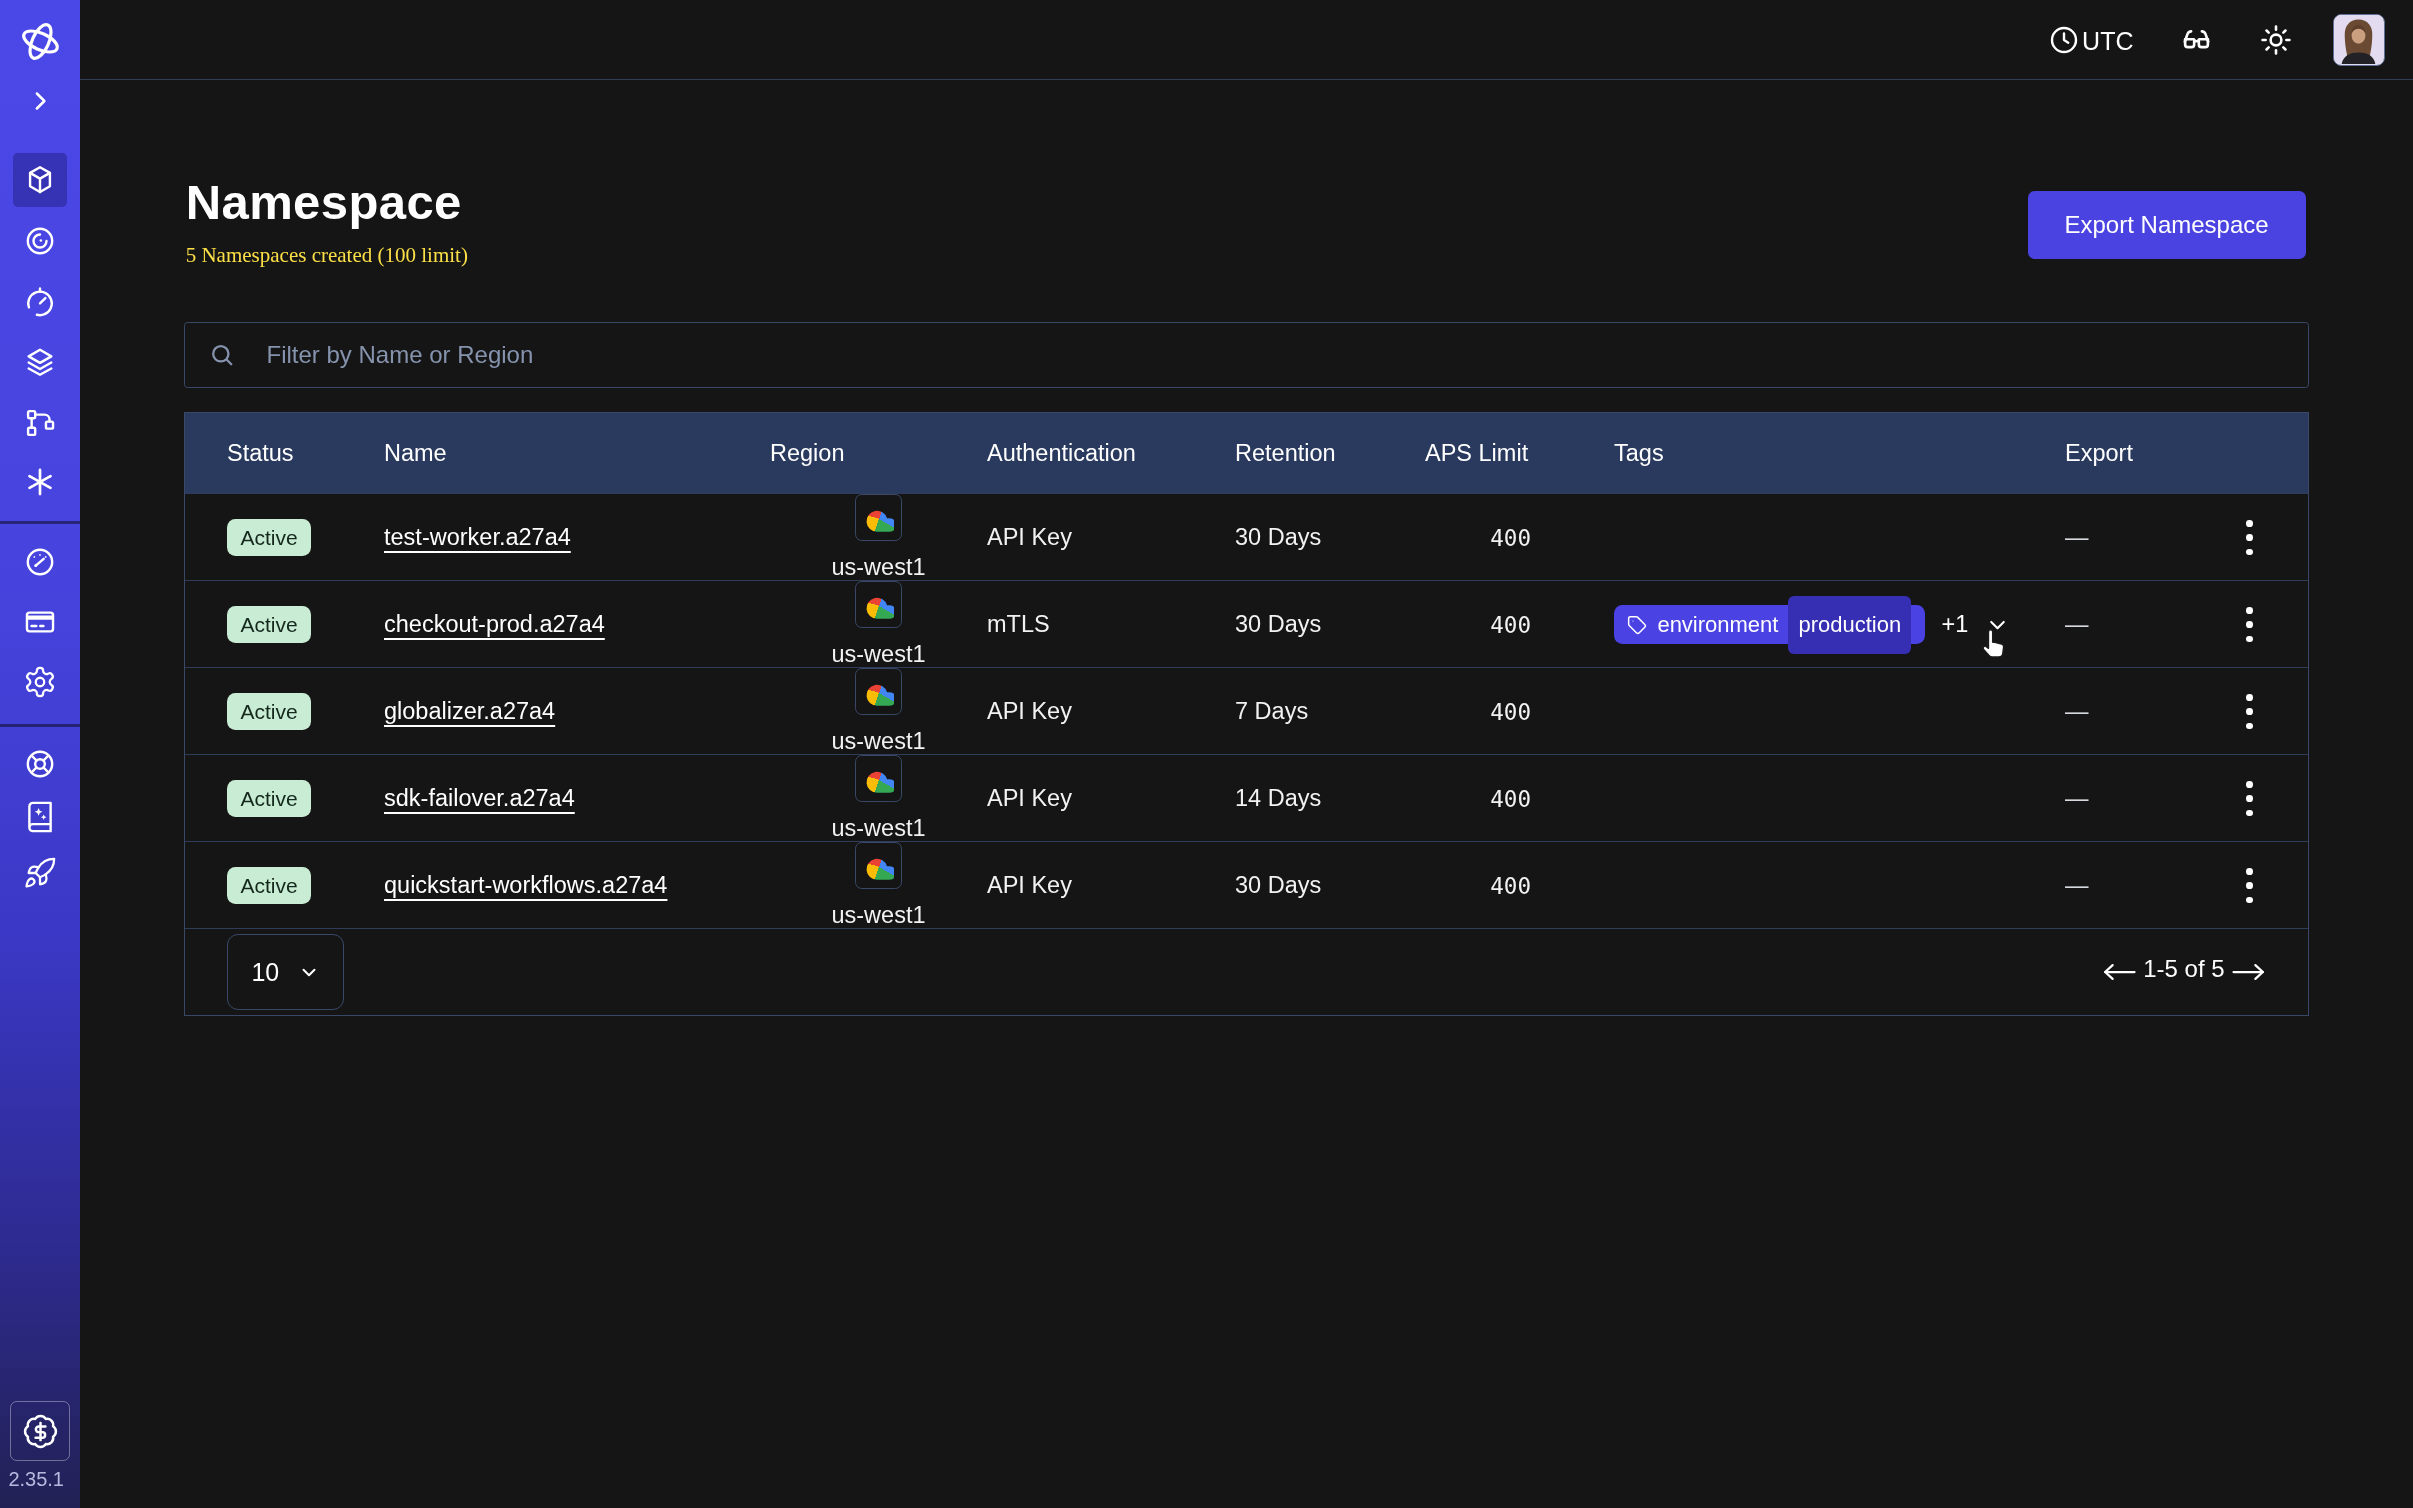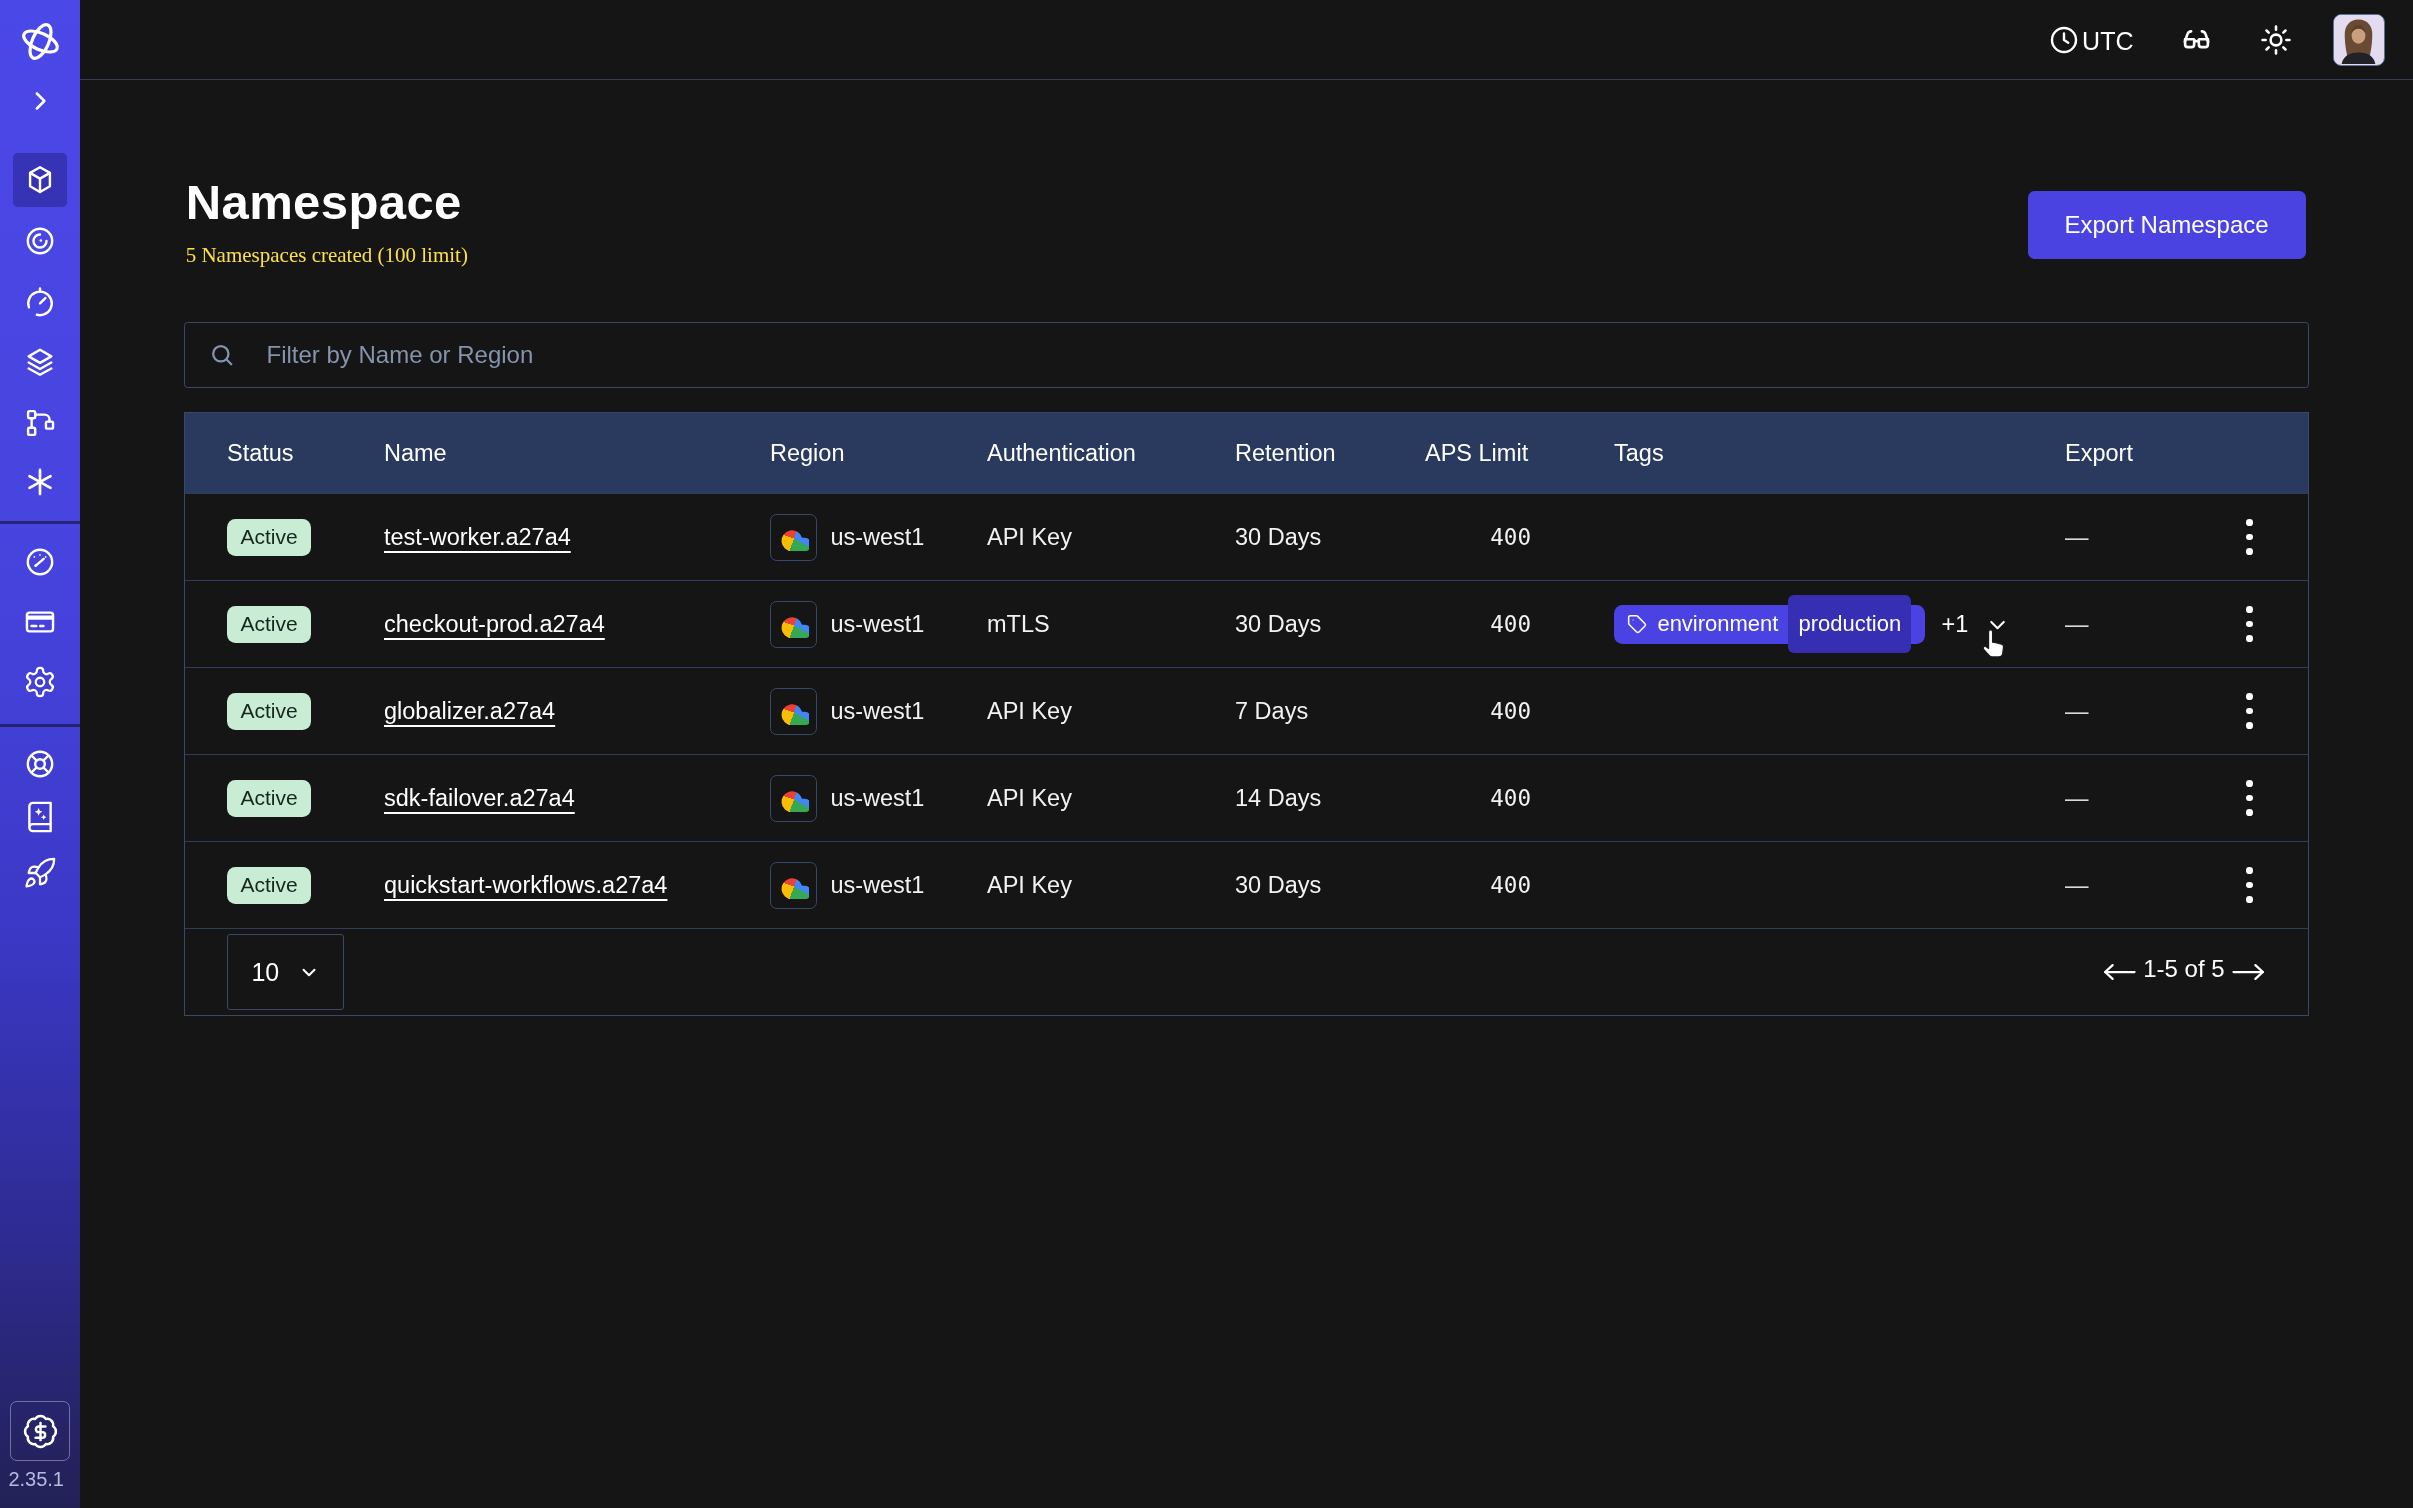--- a/index.html
+++ b/index.html
@@ -92,21 +92,21 @@
   .badge-active {
     display:inline-flex; align-items:center; justify-content:center;
     height:37px; padding:0 13.4px; border-radius:8.4px;
     background:#c9ecd5; color:#14281c; font-size:21px; font-weight:500;
     width:max-content;
   }
   .ns-link {
     color:#fff; text-decoration:underline; text-underline-offset:5.9px;
     text-decoration-thickness:1.7px; font-size:23.5px; cursor:pointer; width:max-content;
   }
-  .region { display:flex; align-items:center; gap:13.4px; }
+  .region { display:flex; align-items:center; gap:13.4px;flex-direction:column; }
   .region-iconbox {
     width:47px; height:47px; border:1.7px solid #3a4868; border-radius:6.7px;
     display:flex; align-items:center; justify-content:center;
   }
   .gcloud {
     width:30px; height:28.5px;
     background:conic-gradient(from 20deg at 50% 55%, #4285f4 0 100deg, #34a853 100deg 180deg, #fbbc05 180deg 268deg, #ea4335 268deg 360deg);
     clip-path:path('M26.25 28.5 H13.5 a10.5 10.5 0 1 1 10.065 -13.5 h2.685 a6.75 6.75 0 1 1 0 13.5 Z');
   }
   .aps { text-align:right; font-family:"DejaVu Sans Mono", monospace; font-size:22.6px; }
@@ -123,21 +123,21 @@
     display:flex; flex-direction:column; gap:7.5px; align-items:center;
     justify-self:center; cursor:pointer; padding:8.4px 11.7px;
   }
   .kebab i { width:6.7px; height:6.7px; border-radius:50%; background:#fff; }
 
   .tfoot {
     display:flex; align-items:center; justify-content:space-between;
     height:87px; border-top:1.7px solid #2f3c5a; padding:0 35px 0 42px;
   }
   .page-size {
-    width:117px; height:76px; border:1.7px solid #3a4868; border-radius:3px;
+    width:117px; height:76px; border:1.7px solid #3a4868; border-radius:11px;
     display:flex; align-items:center; justify-content:center; gap:18.4px;
     font-size:25px; cursor:pointer;
   }
   .pager { display:flex; align-items:flex-start; }
   .pager .range { font-size:24px; }
   .arrow-btn { cursor:pointer; display:flex; padding:6.7px; }
 
   
   .cursor { position:absolute; left:1974px; top:627px; z-index:50; pointer-events:none; }
 

